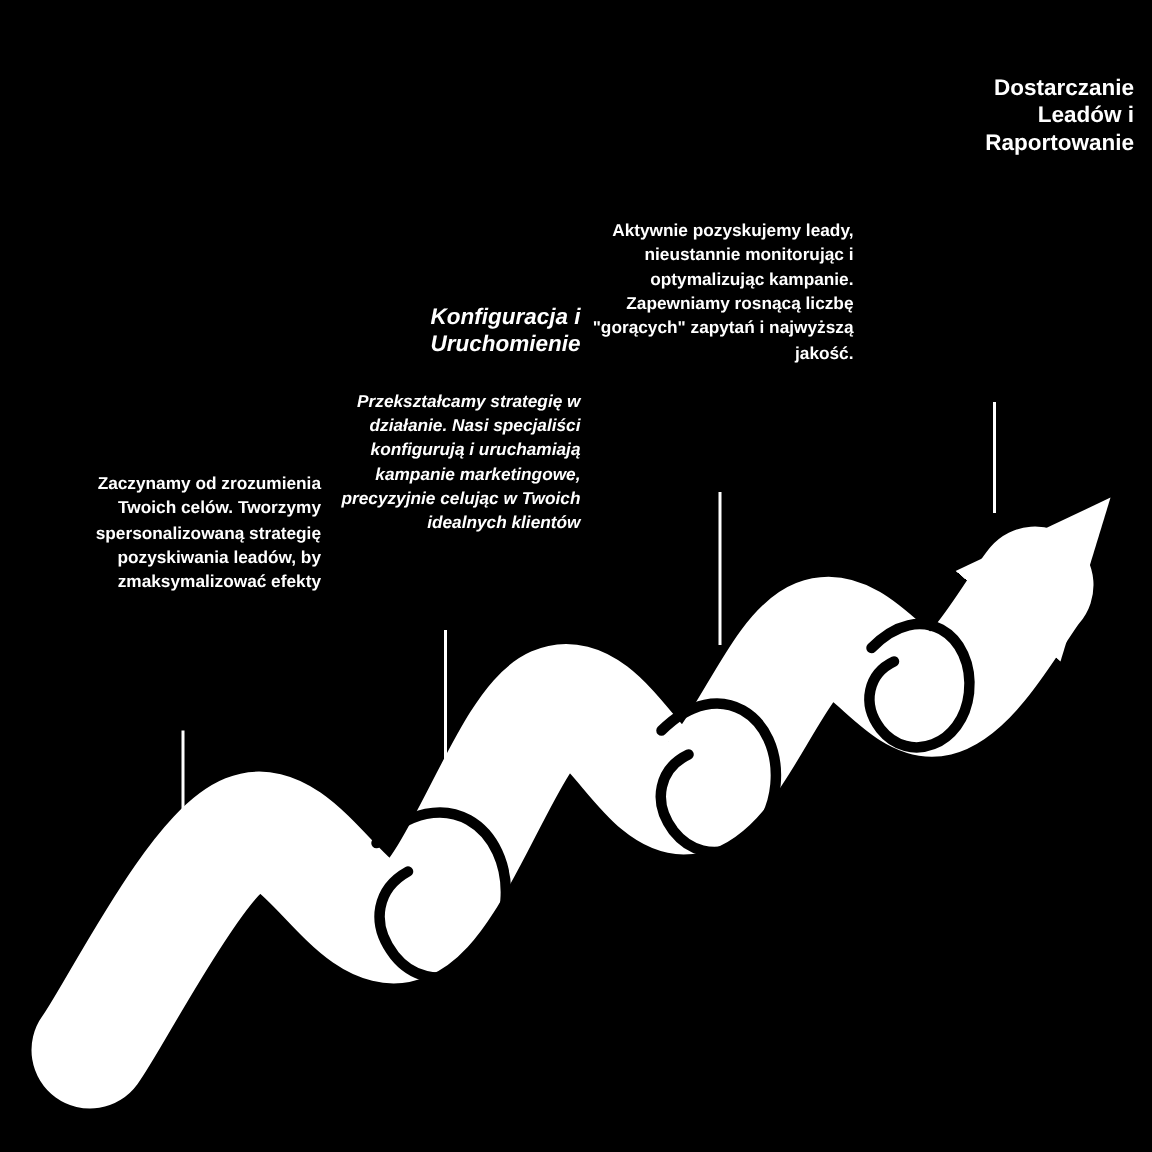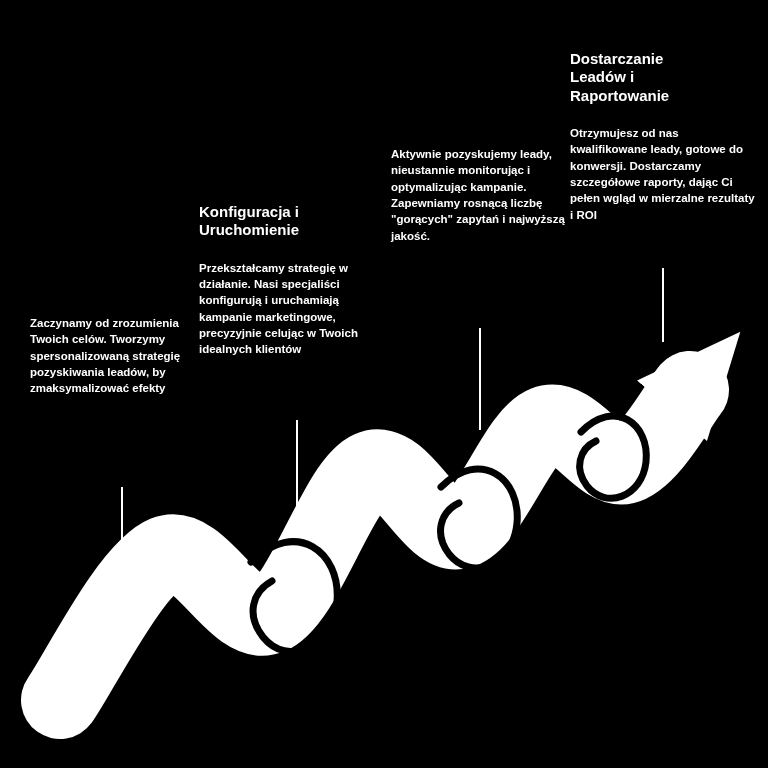--- a/index.html
+++ b/index.html
@@ -15,21 +15,21 @@
     overflow: hidden;
     font-family: "Liberation Sans", sans-serif;
   }
   .ribbon {
     position: absolute;
     left: 0;
     top: 0;
   }
   .step {
     position: absolute;
-    text-align: left;
+    text-align: right;
     color: #ffffff;
   }
   .step-title {
     white-space: pre-line;
     font-size: 15px;
     font-weight: bold;
     line-height: 1.22;
     margin: 0 0 20px 0;
   }
   .step-body {
@@ -37,21 +37,21 @@
     font-weight: bold;
     line-height: 1.42;
     margin: 0;
   }
   .connector {
     position: absolute;
     width: 2px;
     background: #ffffff;
   }
   #step-1 { left: 30px;  top: 315px; width: 184px; }
-  #step-2 { left: 199px; top: 203px; width: 178px; }
+  #step-2 { left: 209px; top: 203px; width: 178px; font-style: italic; }
   #step-3 { left: 391px; top: 146px; width: 178px; }
   #step-4 { left: 570px; top: 50px;  width: 186px; }
   #connector-1 { left: 121px; top: 487px; height: 58px; }
   #connector-2 { left: 296px; top: 420px; height: 96px; }
   #connector-3 { left: 479px; top: 328px; height: 102px; }
   #connector-4 { left: 662px; top: 268px; height: 74px; }
 </style>
 </head>
 <body>
 
@@ -91,21 +91,20 @@
   </div>
 
   <div class="step" id="step-3">
     <p class="step-body">Aktywnie pozyskujemy leady, nieustannie monitorując i optymalizując kampanie. Zapewniamy rosnącą liczbę "gorących" zapytań i najwyższą jakość.</p>
   </div>
 
   <div class="step" id="step-4">
     <h3 class="step-title">Dostarczanie
 Leadów i
 Raportowanie</h3>
-    <p class="step-body">Otrzymujesz od nas kwalifikowane leady, gotowe do konwersji. Dostarczamy szczegółowe raporty, dając Ci pełen wgląd w mierzalne rezultaty i ROI</p>
   </div>
 
   <div class="connector" id="connector-1"></div>
   <div class="connector" id="connector-2"></div>
   <div class="connector" id="connector-3"></div>
   <div class="connector" id="connector-4"></div>
 
 </div>
 
 </body></html>

